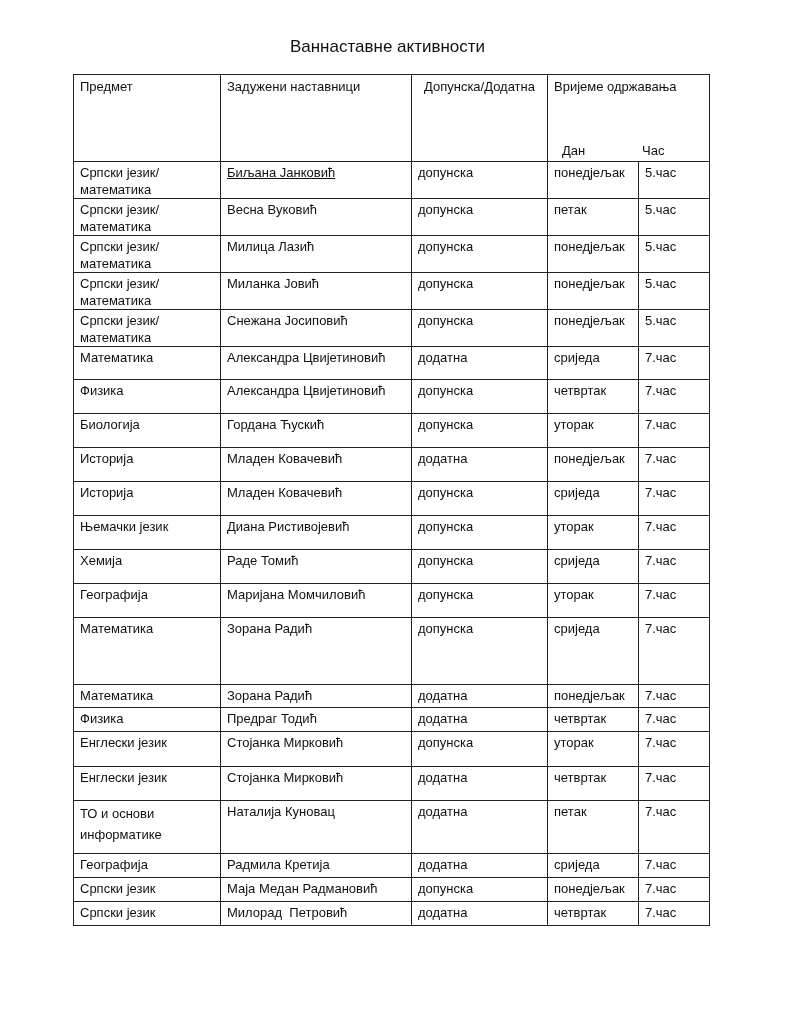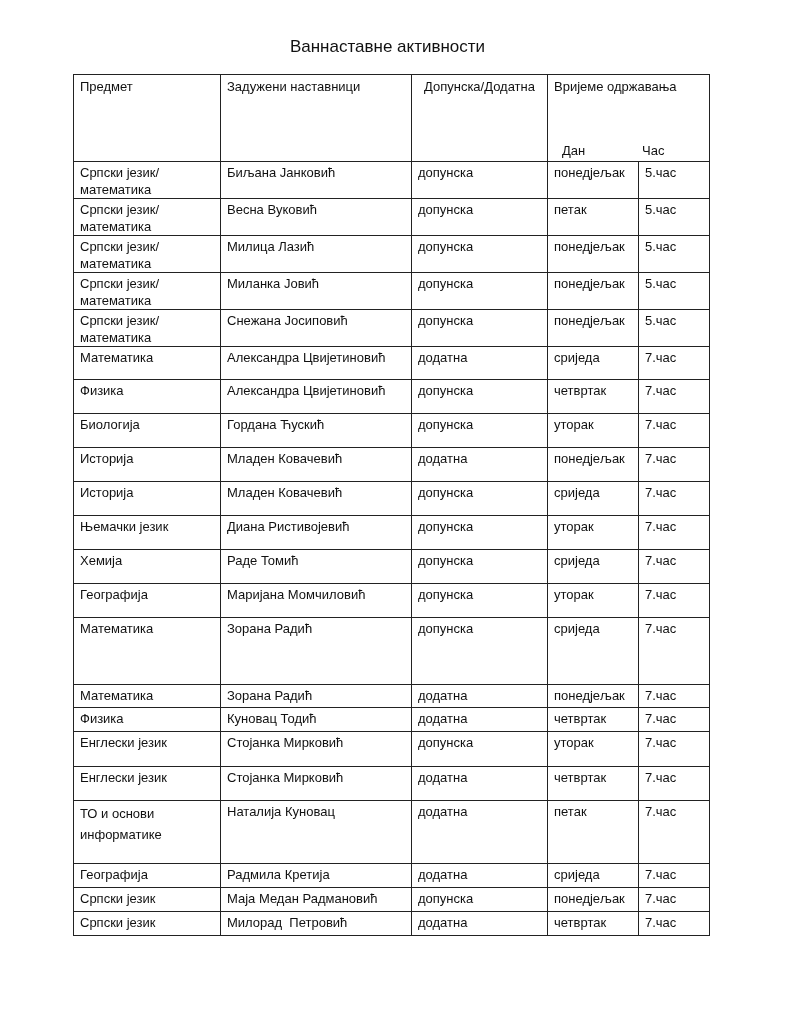--- a/index.html
+++ b/index.html
@@ -88,21 +88,21 @@
         <span class="hdr-sub">
           <span class="sub-day">Дан</span>
           <span class="sub-hour">Час</span>
         </span>
       </th>
     </tr>
   </thead>
   <tbody id="rows">
       <tr style="height: 36px;">
         <td>Српски језик/математика</td>
-        <td style="white-space: pre;">Биљана Јанковић</td>
+        <td style="white-space: pre; text-decoration: underline;">Биљана Јанковић</td>
         <td>допунска</td>
         <td class="cell-day">понедјељак</td>
         <td class="cell-hour">5.час</td>
       </tr>
       <tr style="height: 35px;">
         <td>Српски језик/математика</td>
         <td style="white-space: pre; border-radius: 13px;">Весна Вуковић</td>
         <td>допунска</td>
         <td class="cell-day">петак</td>
         <td class="cell-hour">5.час</td>
@@ -193,40 +193,40 @@
       </tr>
       <tr style="height: 23px;">
         <td>Математика</td>
         <td style="white-space: pre;">Зорана Радић</td>
         <td>додатна</td>
         <td class="cell-day">понедјељак</td>
         <td class="cell-hour">7.час</td>
       </tr>
       <tr style="height: 24px;">
         <td>Физика</td>
-        <td style="white-space: pre;">Куновац Тодић</td>
+        <td style="white-space: pre;">Предраг Тодић</td>
         <td>додатна</td>
         <td class="cell-day">четвртак</td>
         <td class="cell-hour">7.час</td>
       </tr>
       <tr style="height: 35px;">
         <td>Енглески језик</td>
         <td style="white-space: pre;">Стојанка Мирковић</td>
         <td>допунска</td>
         <td class="cell-day">уторак</td>
         <td class="cell-hour">7.час</td>
       </tr>
       <tr style="height: 34px;">
         <td>Енглески језик</td>
         <td style="white-space: pre;">Стојанка Мирковић</td>
         <td>додатна</td>
         <td class="cell-day">четвртак</td>
         <td class="cell-hour">7.час</td>
       </tr>
-      <tr style="height: 63px; margin-left: 8px;">
+      <tr style="height: 53px; margin-left: 8px;">
         <td style="line-height: 21px;">ТО и основи информатике</td>
         <td style="white-space: pre;">Наталија Куновац</td>
         <td>додатна</td>
         <td class="cell-day">петак</td>
         <td class="cell-hour">7.час</td>
       </tr>
       <tr style="height: 24px;">
         <td>Географија</td>
         <td style="white-space: pre;">Радмила Кретија</td>
         <td>додатна</td>

